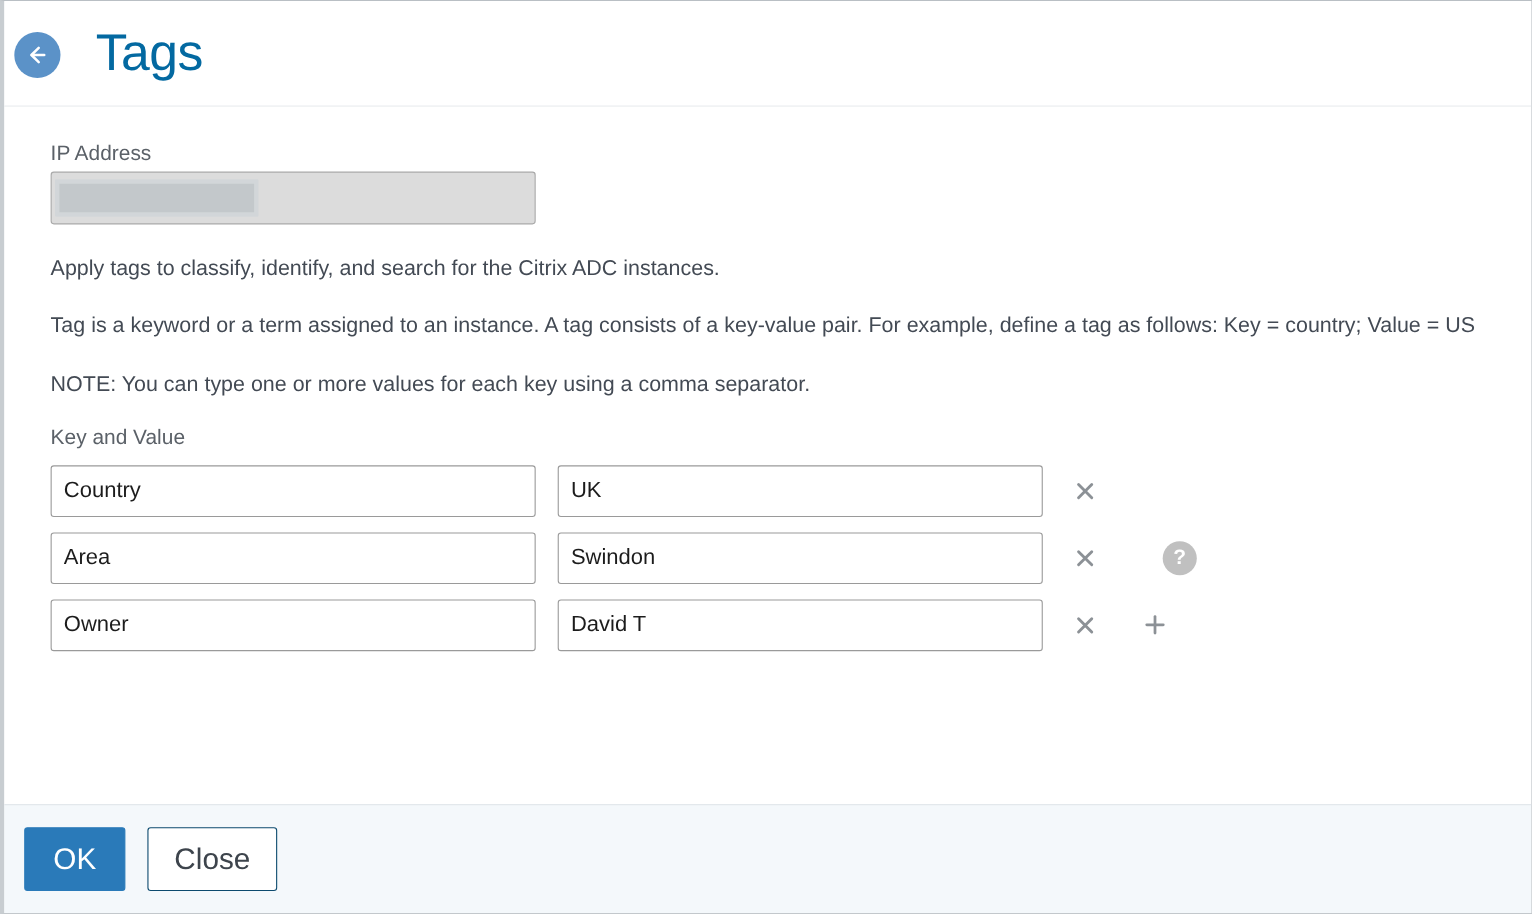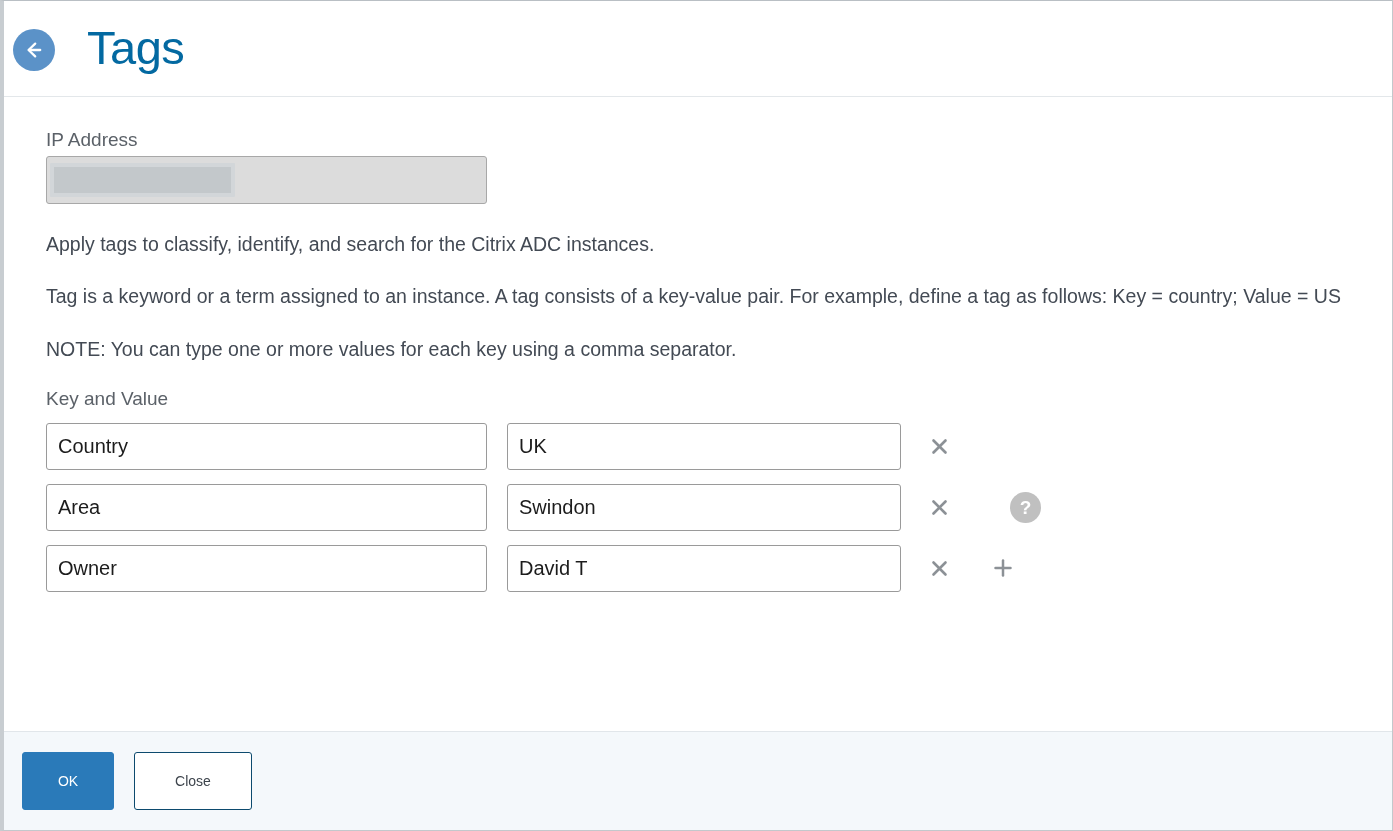--- a/index.html
+++ b/index.html
@@ -126,21 +126,21 @@
     border: 1px solid #9a9a9a;
     border-radius: 3px;
     background: #ffffff;
     font-family: "Liberation Sans", sans-serif;
     font-size: 20px;
     color: #1c1c1c;
     padding: 0 11px;
     outline: none;
   }
   .kv-input.key { width: 441px; margin-right: 20px; }
-  .kv-input.value { width: 394px; }
+  .kv-input.value { width: 441px; }
 
   .row-actions {
     display: flex;
     align-items: center;
     margin-left: 15px;
   }
   .icon-btn {
     width: 34px;
     height: 34px;
     display: flex;
@@ -176,21 +176,21 @@
     flex: 0 0 99px;
     background: #f4f8fb;
     border-top: 1px solid #e1e6ea;
     display: flex;
     align-items: center;
     padding-left: 18px;
     gap: 20px;
   }
   .btn {
     font-family: "Liberation Sans", sans-serif;
-    font-size: 14px;
+    font-size: 27px;
     border-radius: 3px;
     cursor: pointer;
     height: 58px;
     display: flex;
     align-items: center;
     justify-content: center;
     padding: 0 18px;
     line-height: 1;
   }
   .btn-primary {

